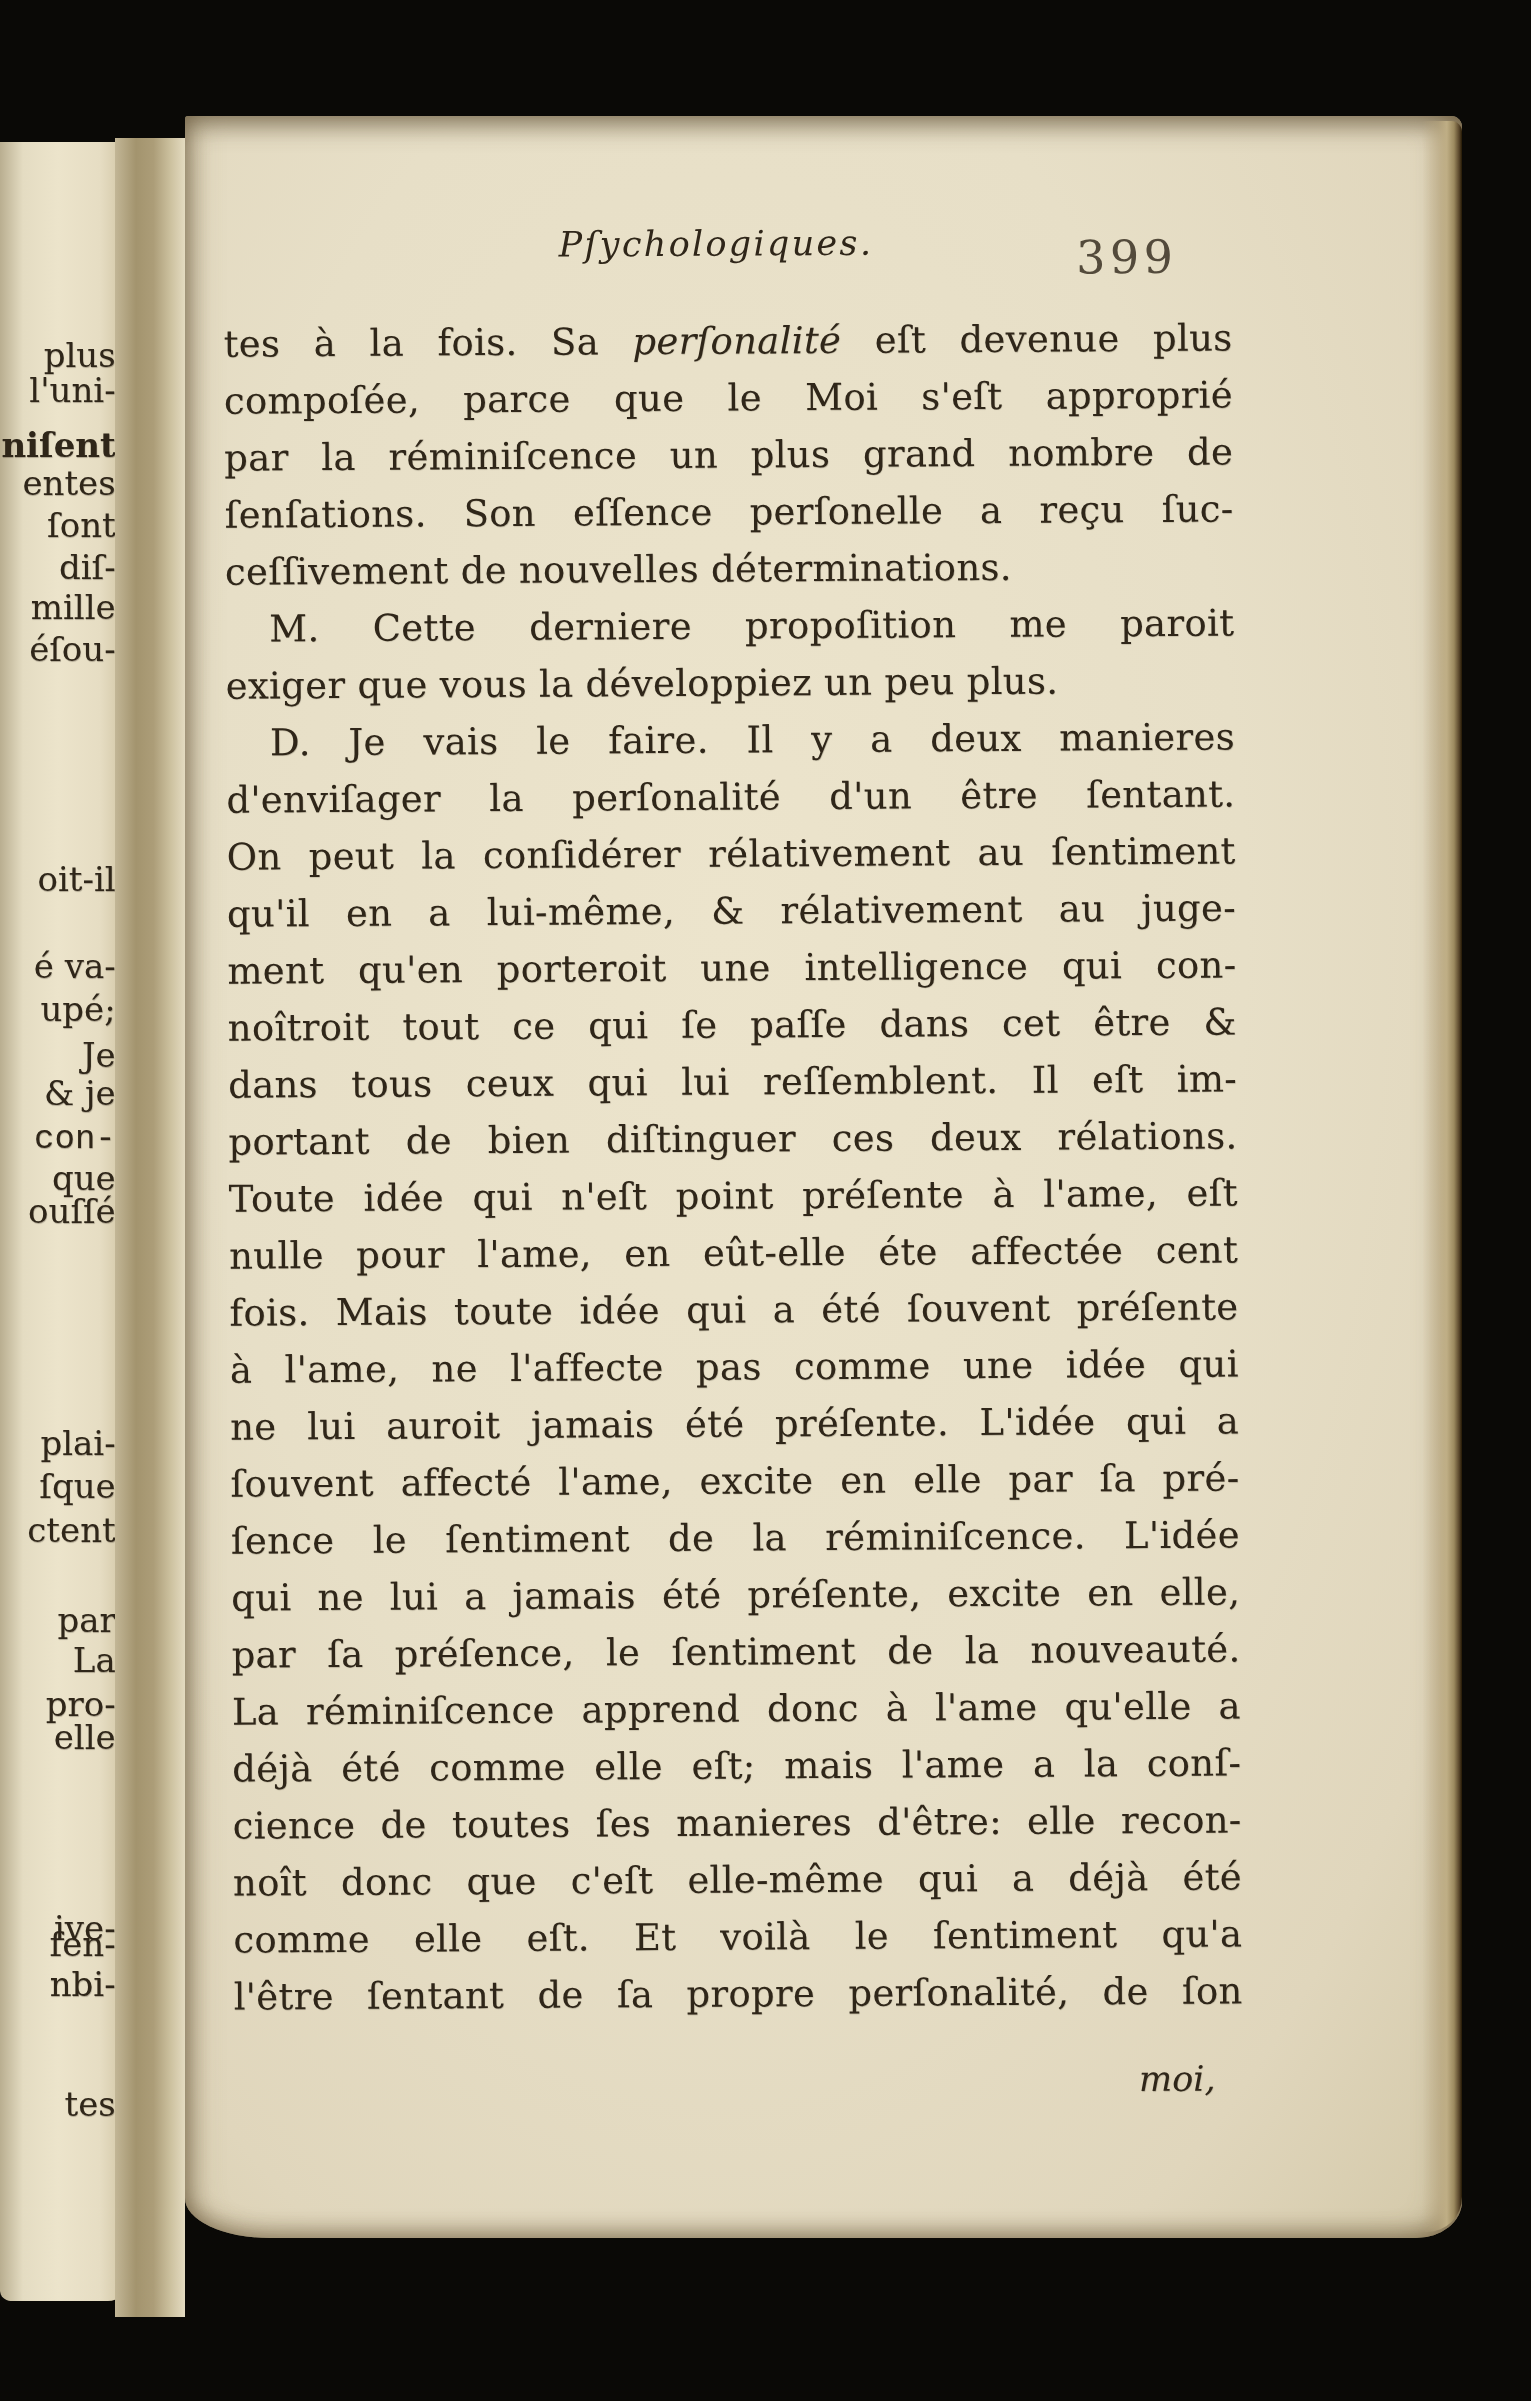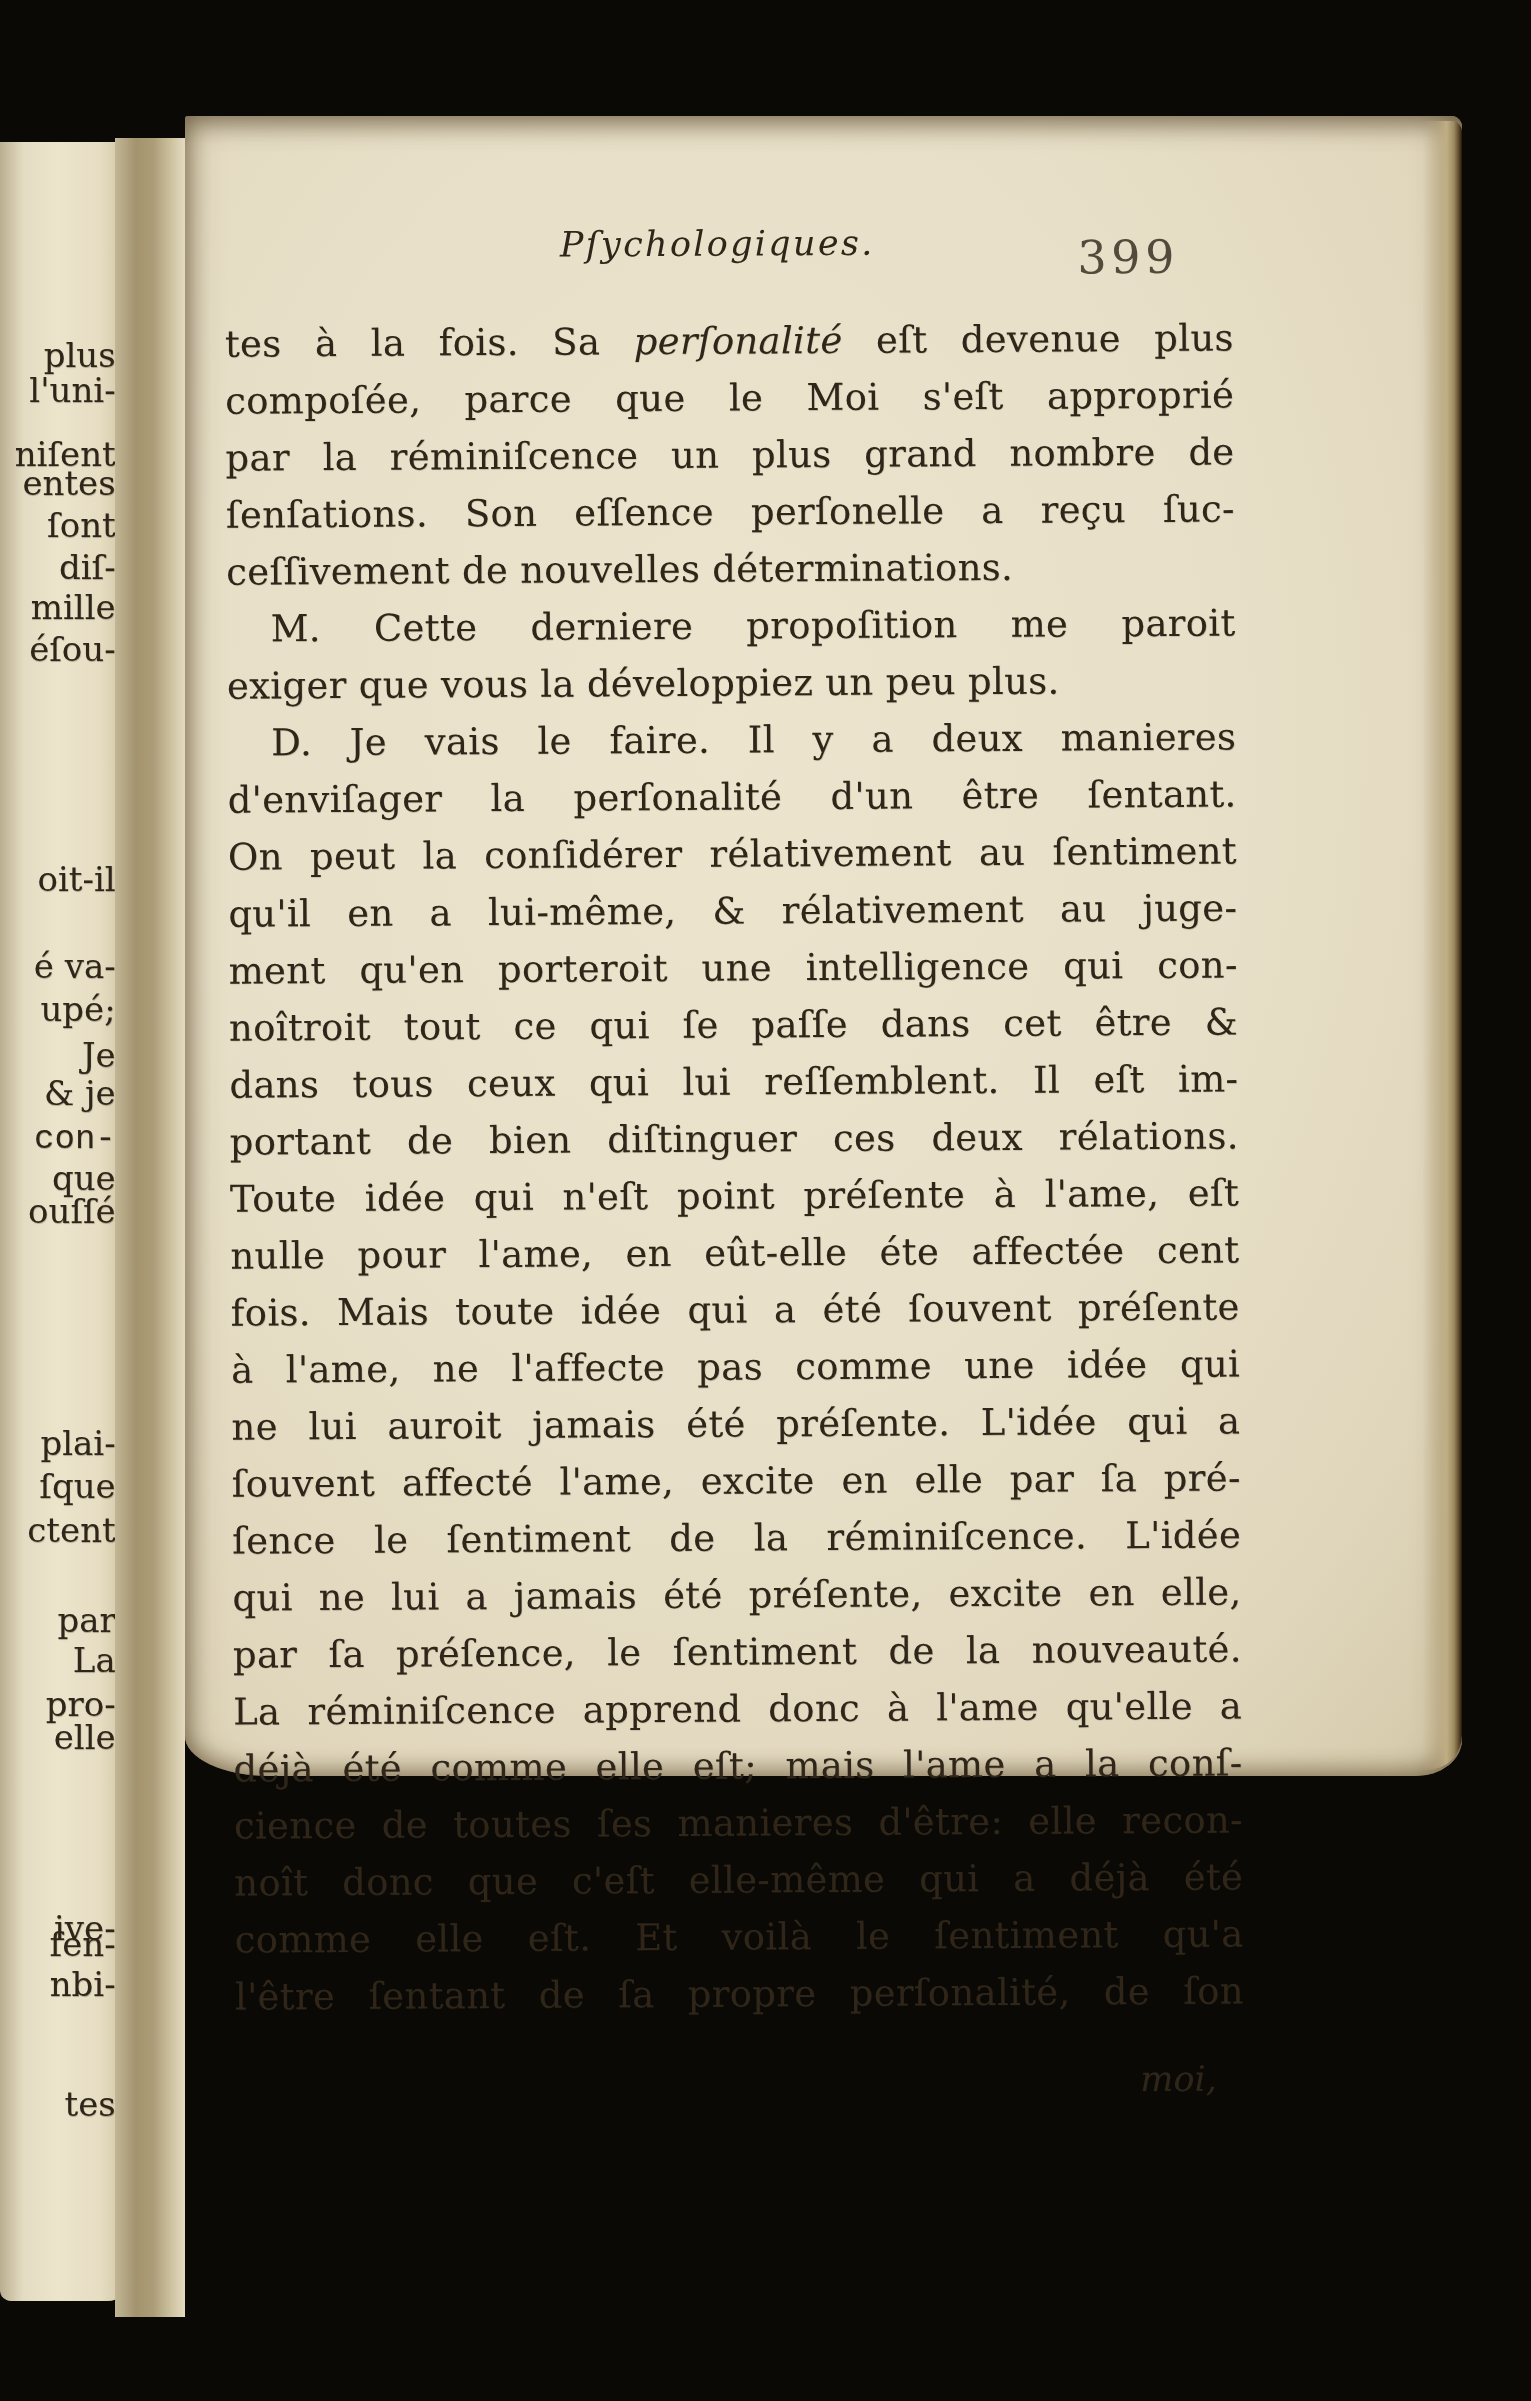--- a/index.html
+++ b/index.html
@@ -12,21 +12,21 @@
     border-radius:0 0 20px 10.7px;}
   .fragment-line{position:absolute;right:12.3px;white-space:nowrap;
     font-size:34px;line-height:37px;color:#2f2619;
     text-shadow:0.4px 0.6px 0.7px rgba(47,38,25,.3);}
 
   
   .gutter-shadow{position:absolute;left:115px;top:138px;width:70px;height:2179px;
     background:linear-gradient(90deg,#c2b696 0%,#a3946e 30%,#ac9d78 55%,#cdc2a0 80%,#e4dbc1 100%);}
 
   
-  .book-page{position:absolute;left:185px;top:116px;width:1277px;height:1660px;
+  .book-page{position:absolute;left:185px;top:116px;width:1277px;height:2122px;
     background:radial-gradient(ellipse at 42% 38%,#ece4cc 0%,#e7dfc7 50%,#e0d6bc 80%,#d3c8a8 100%);
     border-radius:3.1px 10.7px 46px 84px / 3.1px 10.7px 37px 40px;
     box-shadow:inset 0 10.7px 23px rgba(70,55,30,.45),
                inset 0 -7.7px 20px rgba(90,70,40,.35),
                inset -26px 0 31px -7.7px rgba(120,100,60,.45),
                inset 20px 0 31px -10.7px rgba(120,100,60,.30);}
   
   .fore-edge{position:absolute;right:0;top:4.6px;bottom:6.1px;width:40px;
     background:linear-gradient(90deg,rgba(190,170,130,0) 0%,rgba(186,168,128,.55) 40%,
                #bfae85 62%,#9c8a5f 80%,#58452a 93%,#241905 100%);
@@ -52,21 +52,21 @@
     text-shadow:0.4px 0.6px 0.7px rgba(47,38,25,.28);}
 </style>
 </head>
 <body>
 
 <div class="scene">
 
   <div class="facing-page-edge">
       <div class="fragment-line" style="top: 195px;">plus</div>
       <div class="fragment-line" style="top: 230px;">l'uni-</div>
-      <div class="fragment-line" style="top: 294px;">niſent</div>
+      <div class="fragment-line" style="top: 285px; font-weight: bold;">niſent</div>
       <div class="fragment-line" style="top: 323px;">entes</div>
       <div class="fragment-line" style="top: 365px;">ſont</div>
       <div class="fragment-line" style="top: 407px;">diſ-</div>
       <div class="fragment-line" style="top: 447px;">mille</div>
       <div class="fragment-line" style="top: 489px;">éſou-</div>
       <div class="fragment-line" style="top: 719px;">oit-il</div>
       <div class="fragment-line" style="top: 806px;">é va-</div>
       <div class="fragment-line" style="top: 849px;">upé;</div>
       <div class="fragment-line" style="top: 895px;">Je</div>
       <div class="fragment-line" style="top: 933px;">&amp; je</div>

